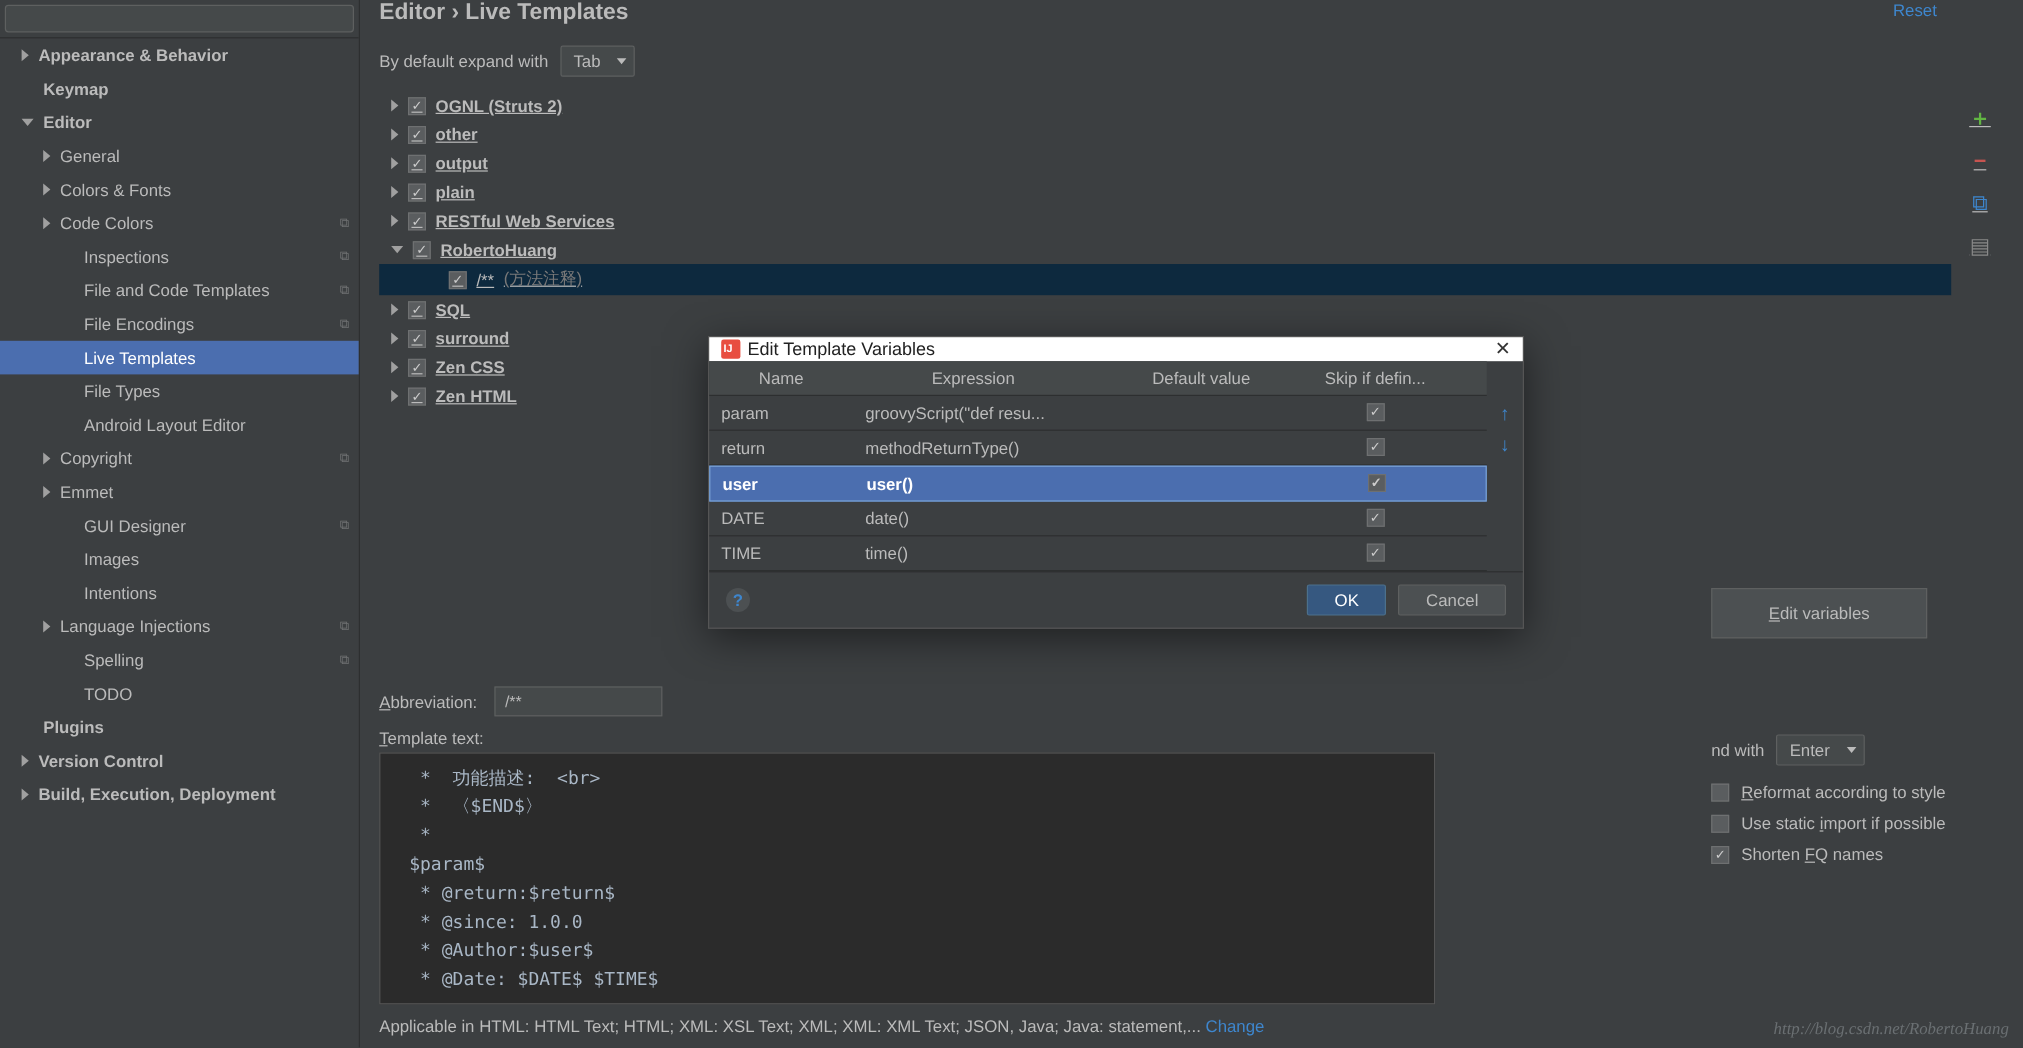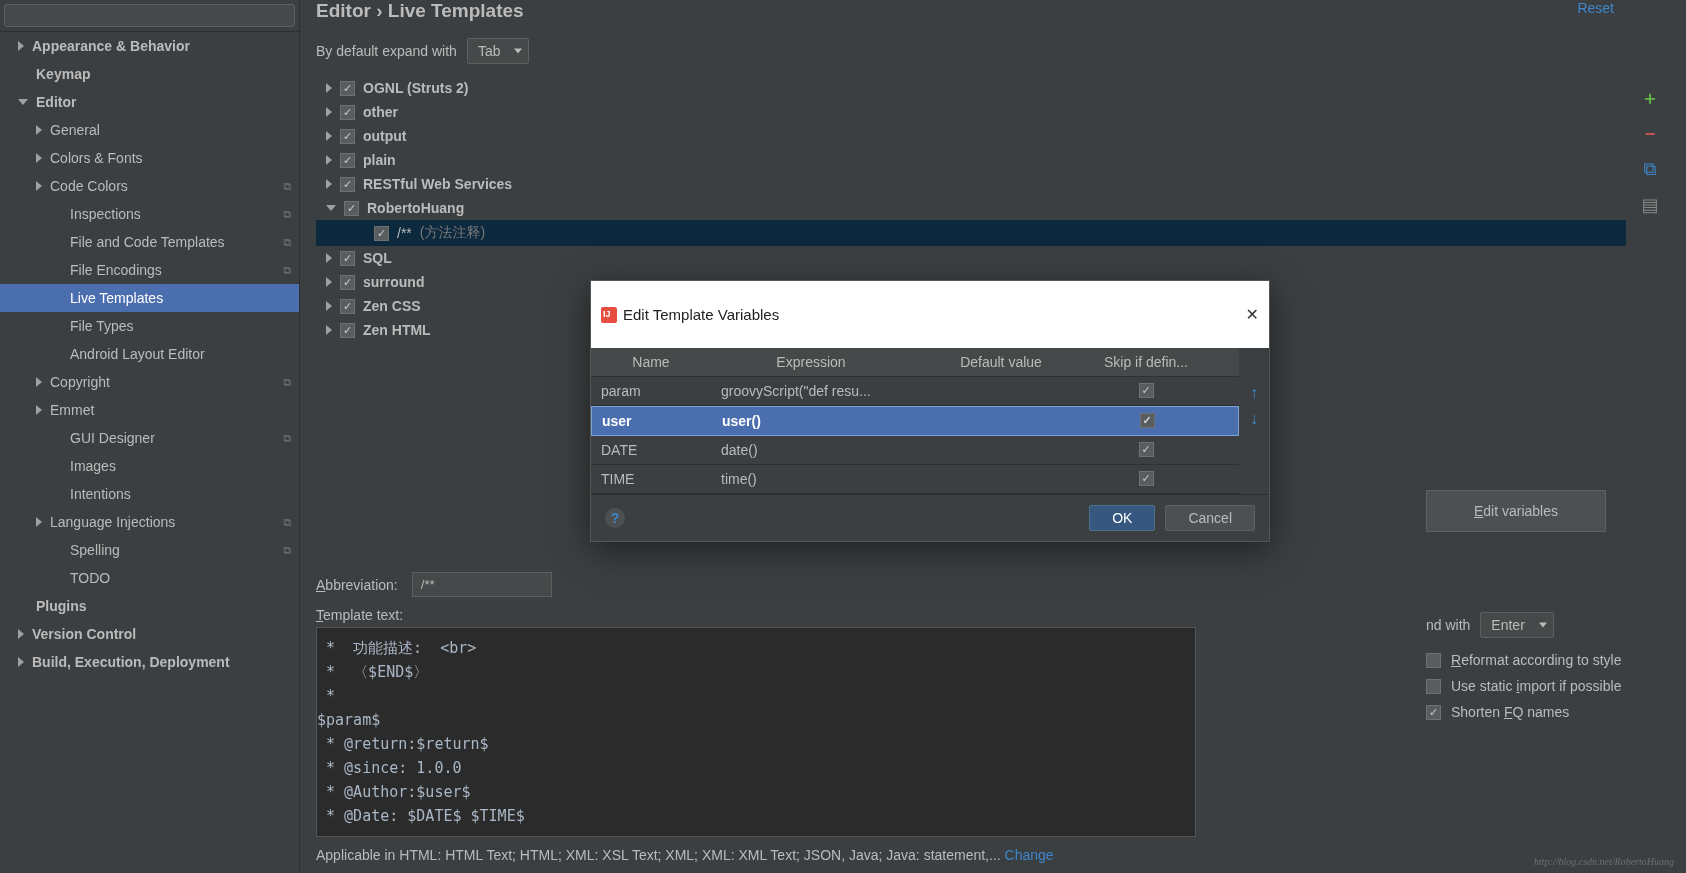--- a/index.html
+++ b/index.html
@@ -17,68 +17,68 @@
 .arrow.none { width: 10px; }
 .indent1 { padding-left: 36px; }
 .indent2 { padding-left: 52px; }
 .copy-icon { margin-left: auto; opacity: 0.4; font-size: 11px; }
 .content { flex: 1; display: flex; flex-direction: column; padding: 0 16px 0 0; }
 .breadcrumb { padding: 0 0 8px 16px; font-weight: bold; color: #bbbbbb; font-size: 19px; }
 .reset-link { position: absolute; right: 72px; top: 0; color: #3e86cd; cursor: pointer; font-size: 14px; }
 .expand-row { padding: 8px 16px 12px 16px; display: flex; align-items: center; gap: 10px; }
 .select-box { background: #45494a; border: 1px solid #5e6060; color: #bbb; padding: 4px 28px 4px 10px; border-radius: 2px; position: relative; }
 .select-arrow { position: absolute; right: 6px; top: 50%; transform: translateY(-50%); border-left: 4px solid transparent; border-right: 4px solid transparent; border-top: 5px solid #bbb; }
-.template-area { display: flex; gap: 4px; flex: 1; }
+.template-area { display: flex; gap: 4px; flex: 1; text-decoration: underline; }
 .template-tree { flex: 1; padding-left: 16px; }
 .template-group { display: flex; align-items: center; gap: 8px; padding: 4px 10px; }
 .template-group .arrow { font-size: 0; }
 .checkbox { width: 15px; height: 15px; background: #5a5d5f; border: 1px solid #6e7071; display: inline-flex; align-items: center; justify-content: center; color: #ccc; font-size: 11px; }
 .checkbox.checked::after { content: '✓'; }
 .template-group.bold .label { font-weight: bold; }
 .template-group .label { color: #bbbbbb; }
 .template-item { padding-left: 58px; display: flex; align-items: center; gap: 8px; padding-top: 4px; padding-bottom: 4px; }
 .template-item .desc { color: #787878; }
 .side-toolbar { width: 40px; display: flex; flex-direction: column; align-items: center; gap: 14px; padding-top: 10px; }
 .side-toolbar .icon { font-size: 18px; cursor: pointer; }
 .add-icon { color: #62b543; font-weight: bold; }
 .remove-icon { color: #c75450; font-weight: bold; }
 .editor-section { padding: 10px 16px 0 16px; }
 .abbrev-row { display: flex; align-items: center; gap: 14px; margin-bottom: 10px; }
 .abbrev-row input { background: #45494a; border: 1px solid #5e6060; color: #bbb; padding: 4px 8px; width: 140px; }
 .template-text-label { margin-bottom: 4px; }
-.template-text { background: #2b2b2b; border: 1px solid #555; color: #a9b7c6; font-family: 'Consolas', monospace; font-size: 15px; padding: 8px 0; line-height: 1.6; white-space: pre; width: 880px; }
+.template-text { background: #2b2b2b; border: 1px solid #555; color: #a9b7c6; font-family: 'Consolas', monospace; font-size: 15px; padding: 8px 24px; line-height: 1.6; white-space: pre; width: 880px; }
 .applicable-row { padding: 10px 16px; color: #bbbbbb; }
 .applicable-row .change-link { color: #3e86cd; cursor: pointer; }
 .right-options { position: absolute; right: 40px; top: 490px; width: 220px; }
 .edit-vars-btn { background: #4c5052; border: 1px solid #5e6060; color: #bbb; padding: 12px 18px; margin-bottom: 80px; cursor: pointer; display: block; width: 180px; text-align: center; }
 .option-row { display: flex; align-items: center; gap: 10px; margin-bottom: 10px; }
 .option-row .label { color: #bbbbbb; }
 .option-row.expand-with { margin-bottom: 14px; }
 .dialog-overlay { position: absolute; left: 590px; top: 280px; width: 680px; background: #3c3f41; border: 1px solid #555; box-shadow: 0 8px 32px rgba(0,0,0,0.5); }
-.dialog-title { background: white; color: #222; padding: 24px 10px; display: flex; align-items: center; gap: 6px; font-size: 15px; }
+.dialog-title { background: white; color: #222; padding: 0 10px; display: flex; align-items: center; gap: 6px; font-size: 15px; }
 .dialog-title .close { margin-left: auto; cursor: pointer; color: #333; font-size: 16px; }
 .dialog-body { display: flex; }
 .var-table { flex: 1; }
 .var-header { display: flex; background: #45494a; border-bottom: 1px solid #2d2f30; }
 .var-header > div { padding: 6px 10px; color: #bbbbbb; text-align: center; }
 .col-name { width: 120px; }
 .col-expr { width: 200px; }
 .col-def { width: 180px; }
 .col-skip { width: 110px; }
 .var-row { display: flex; border-bottom: 1px solid #2d2f30; }
 .var-row > div { padding: 6px 10px; overflow: hidden; text-overflow: ellipsis; white-space: nowrap; }
 .var-row.selected { background: #4b6eaf; color: white; border: 1px solid #7aa3d6; font-weight: bold; }
 .var-row .col-skip { display: flex; justify-content: center; }
 .dialog-arrows { width: 30px; display: flex; flex-direction: column; align-items: center; padding-top: 36px; gap: 8px; }
 .dialog-arrows .arr { color: #3e86cd; font-size: 16px; cursor: pointer; }
 .dialog-footer { display: flex; justify-content: flex-end; align-items: center; gap: 10px; padding: 10px 14px; border-top: 1px solid #2d2f30; }
 .dialog-footer .help { margin-right: auto; width: 20px; height: 20px; border-radius: 50%; background: #4c5052; color: #3e86cd; display: flex; align-items: center; justify-content: center; font-weight: bold; cursor: pointer; }
 .btn { background: #4c5052; border: 1px solid #5e6060; color: #bbb; padding: 4px 22px; cursor: pointer; border-radius: 2px; }
 .btn.primary { background: #365880; border-color: #4c708c; color: white; }
-.watermark { position: absolute; right: 12px; bottom: 6px; color: #6a6f72; font-size: 10px; font-style: italic; font-family: serif; }
+.watermark { position: absolute; right: 12px; bottom: 6px; color: #6a6f72; font-size: 14px; font-style: italic; font-family: serif; }
 .underline { text-decoration: underline; }
 .jet-icon { width: 16px; height: 16px; background: #e84e40; border-radius: 2px; display: inline-block; position: relative; }
 .jet-icon::after { content: 'IJ'; color: white; font-size: 9px; font-weight: bold; position: absolute; top: 2px; left: 2px; }
 </style>
 </head>
 <body>
 
 <div class="main-layout">
   <div class="sidebar">
     <div class="search-bar">
@@ -328,20 +328,28 @@
       </div>
       <div id="var-rows">
           <div class="var-row">
             <div class="col-name">param</div>
             <div class="col-expr">groovyScript("def resu...</div>
             <div class="col-def"></div>
             <div class="col-skip">
               <span class="checkbox checked"></span>
             </div>
           </div>
+          <div class="var-row">
+            <div class="col-name">return</div>
+            <div class="col-expr">methodReturnType()</div>
+            <div class="col-def"></div>
+            <div class="col-skip">
+              <span class="checkbox checked"></span>
+            </div>
+          </div>
           <div class="var-row selected">
             <div class="col-name">user</div>
             <div class="col-expr">user()</div>
             <div class="col-def"></div>
             <div class="col-skip">
               <span class="checkbox checked"></span>
             </div>
           </div>
           <div class="var-row">
             <div class="col-name">DATE</div>

